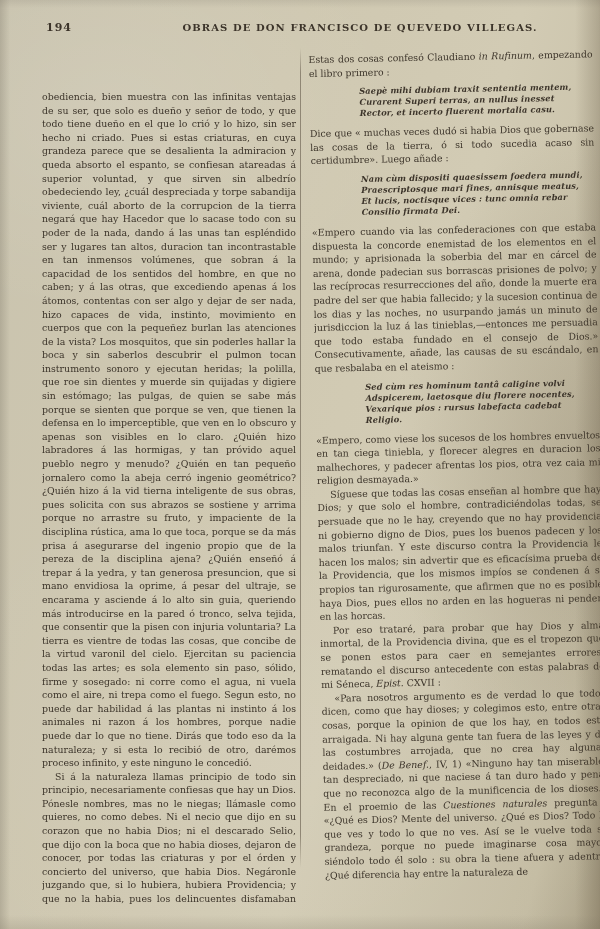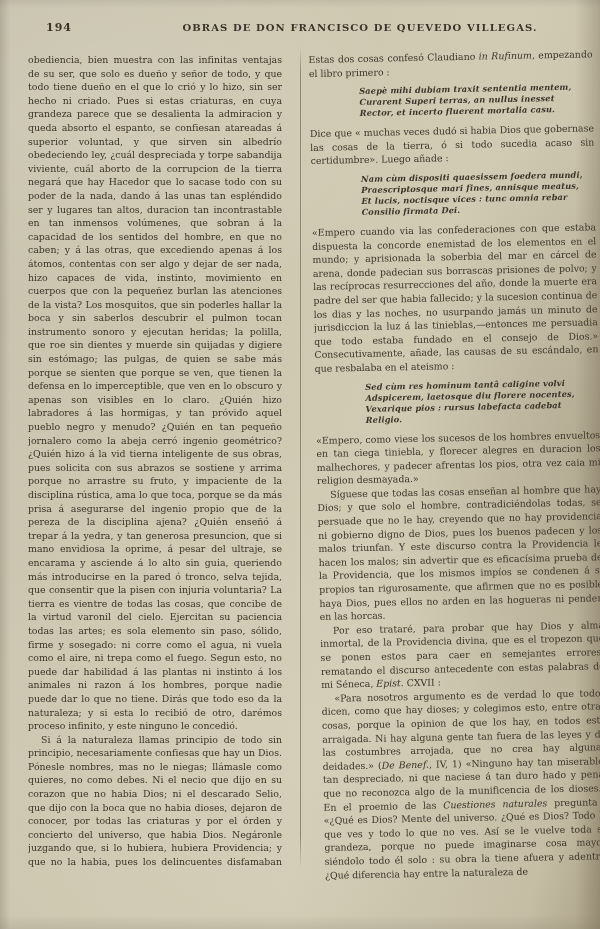--- a/index.html
+++ b/index.html
@@ -58,21 +58,21 @@
     white-space:nowrap;
   }
 
   .col{
     position:absolute;top:53px;
     font-size:9.4px;line-height:13.6px;
     text-align:justify;
     hyphens:auto;-webkit-hyphens:auto;
     overflow:hidden;
   }
-  .col-left{left:28px;width:254px;height:818px;}
+  .col-left{left:42px;width:254px;height:818px;margin-top:37px;}
   .col-right{
     left:309px;width:284px;height:866px;
     transform:rotate(-1.15deg);
     transform-origin:0 30px;
   }
   .divider{
     position:absolute;left:300px;top:48px;width:1px;height:820px;
     background:linear-gradient(to bottom, rgba(143,134,116,0), var(--divider) 3%, var(--divider) 96%, rgba(143,134,116,0));
   }
 

